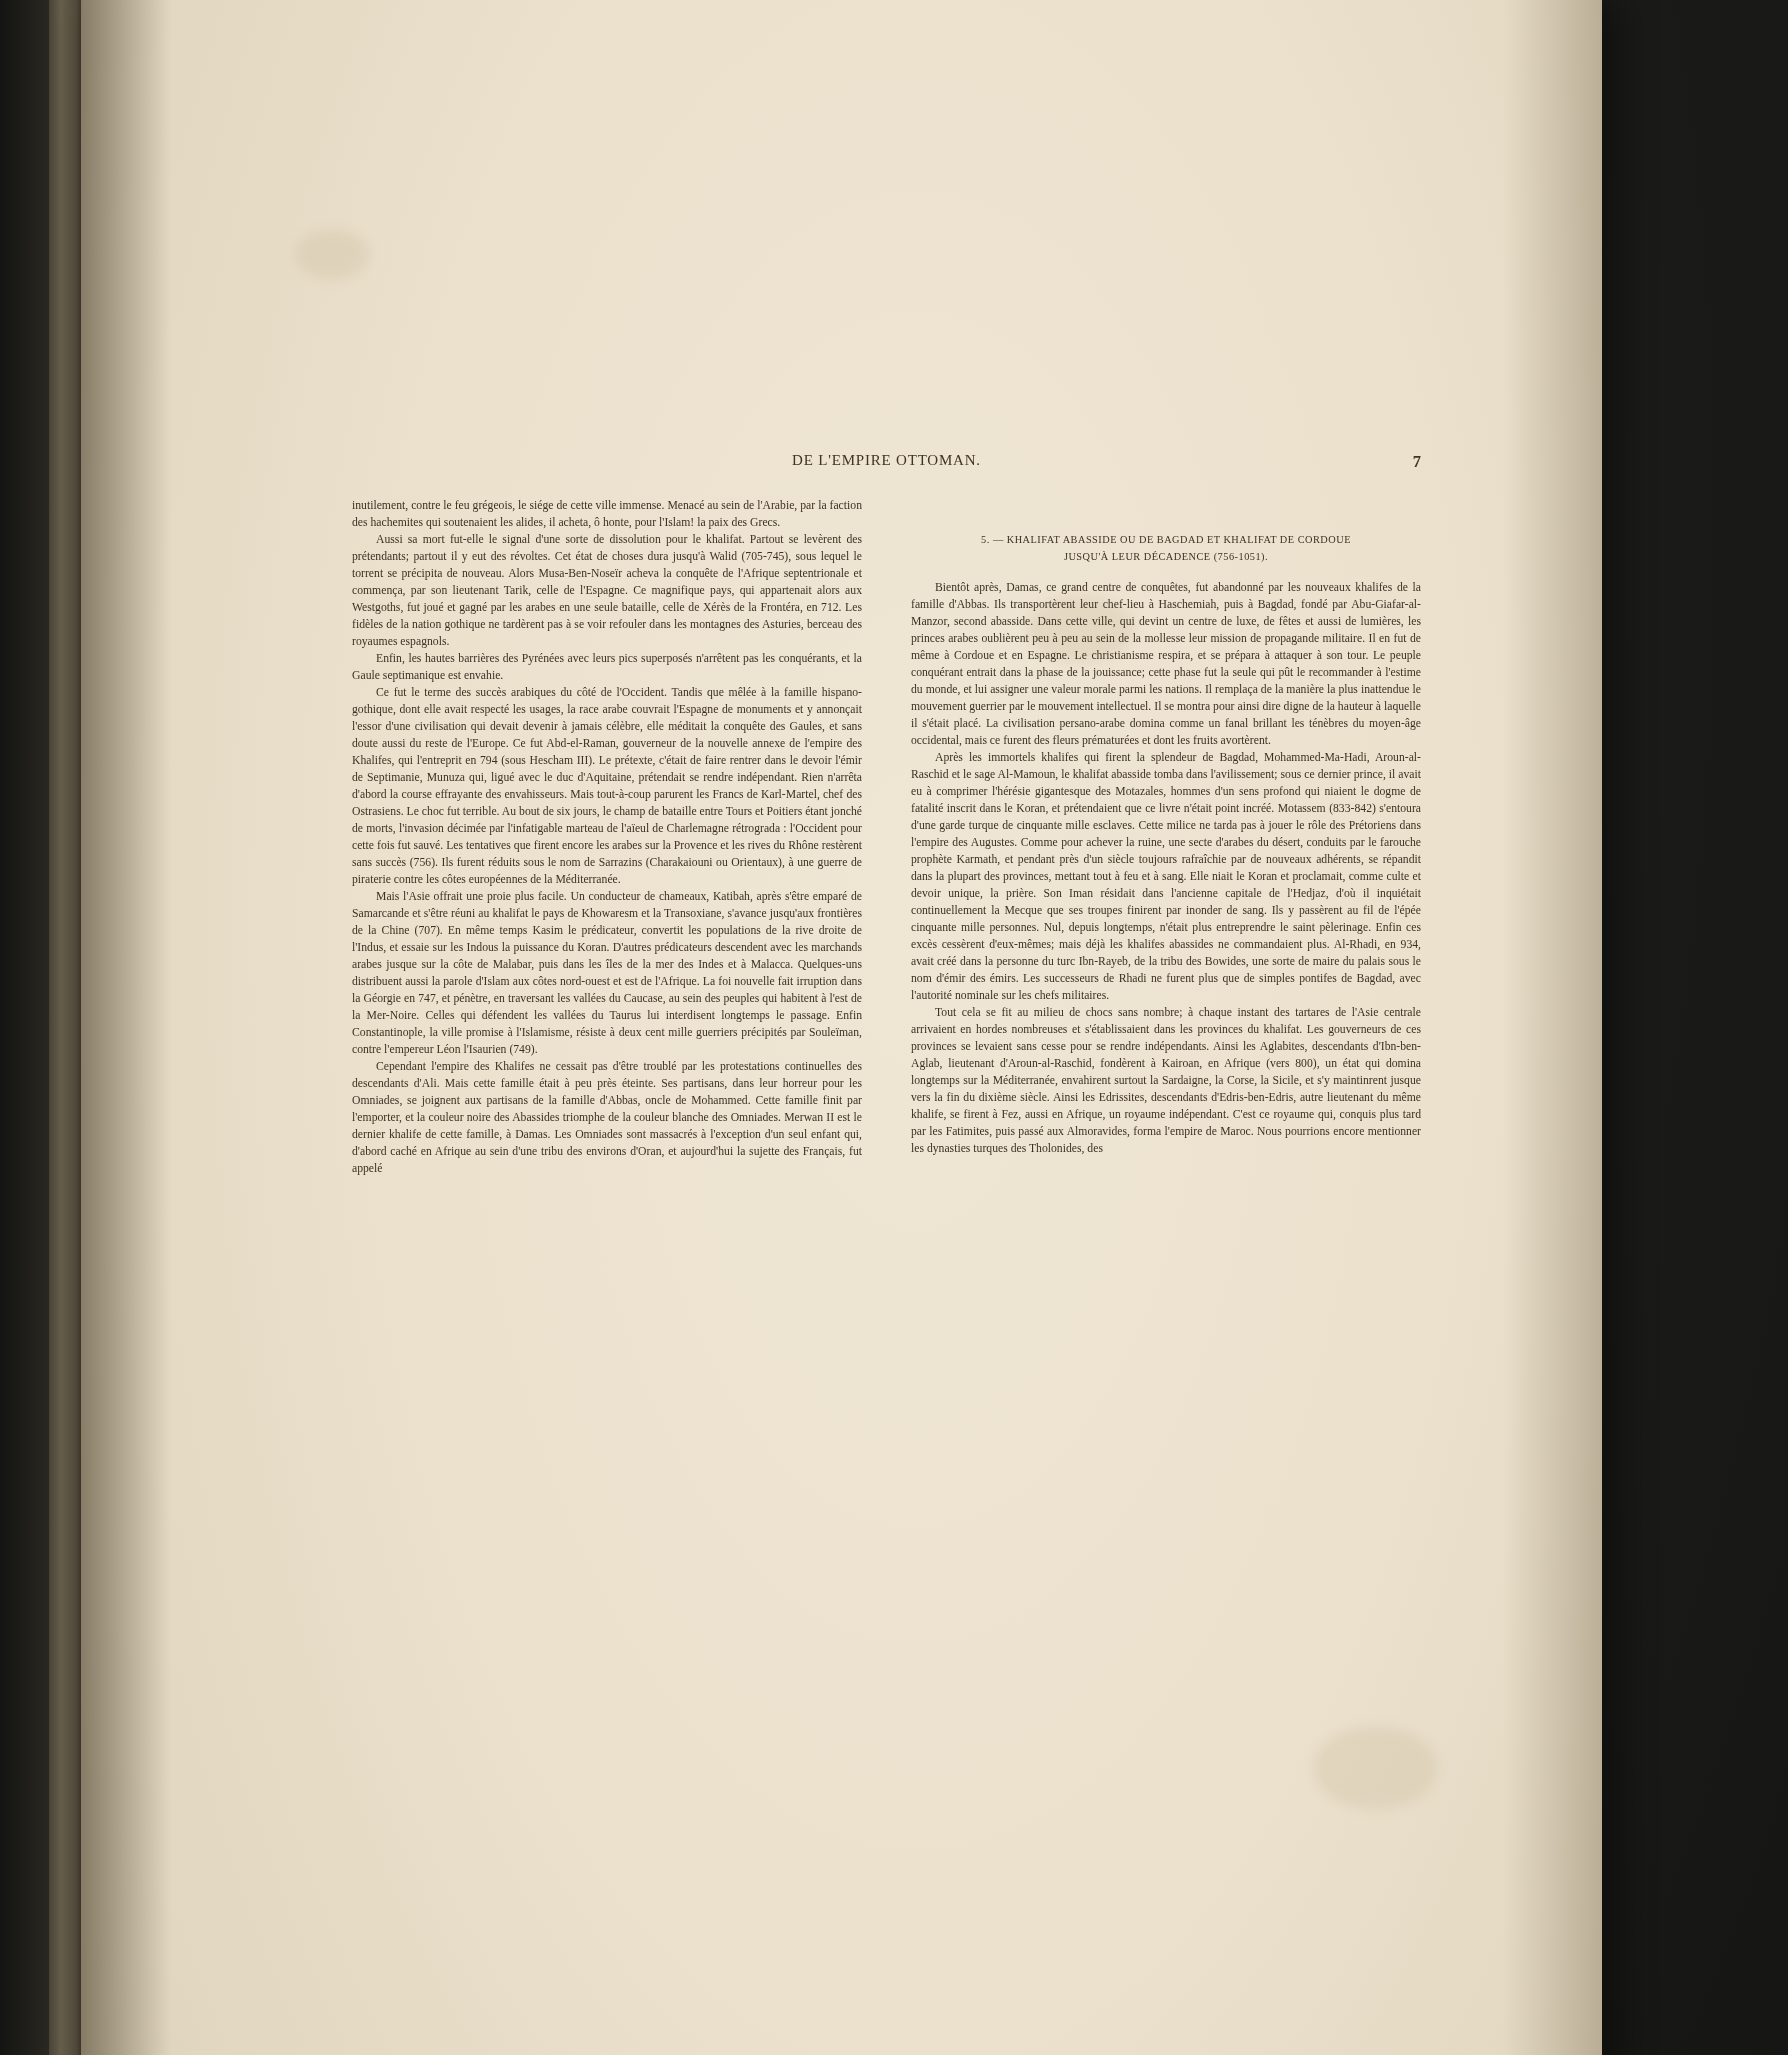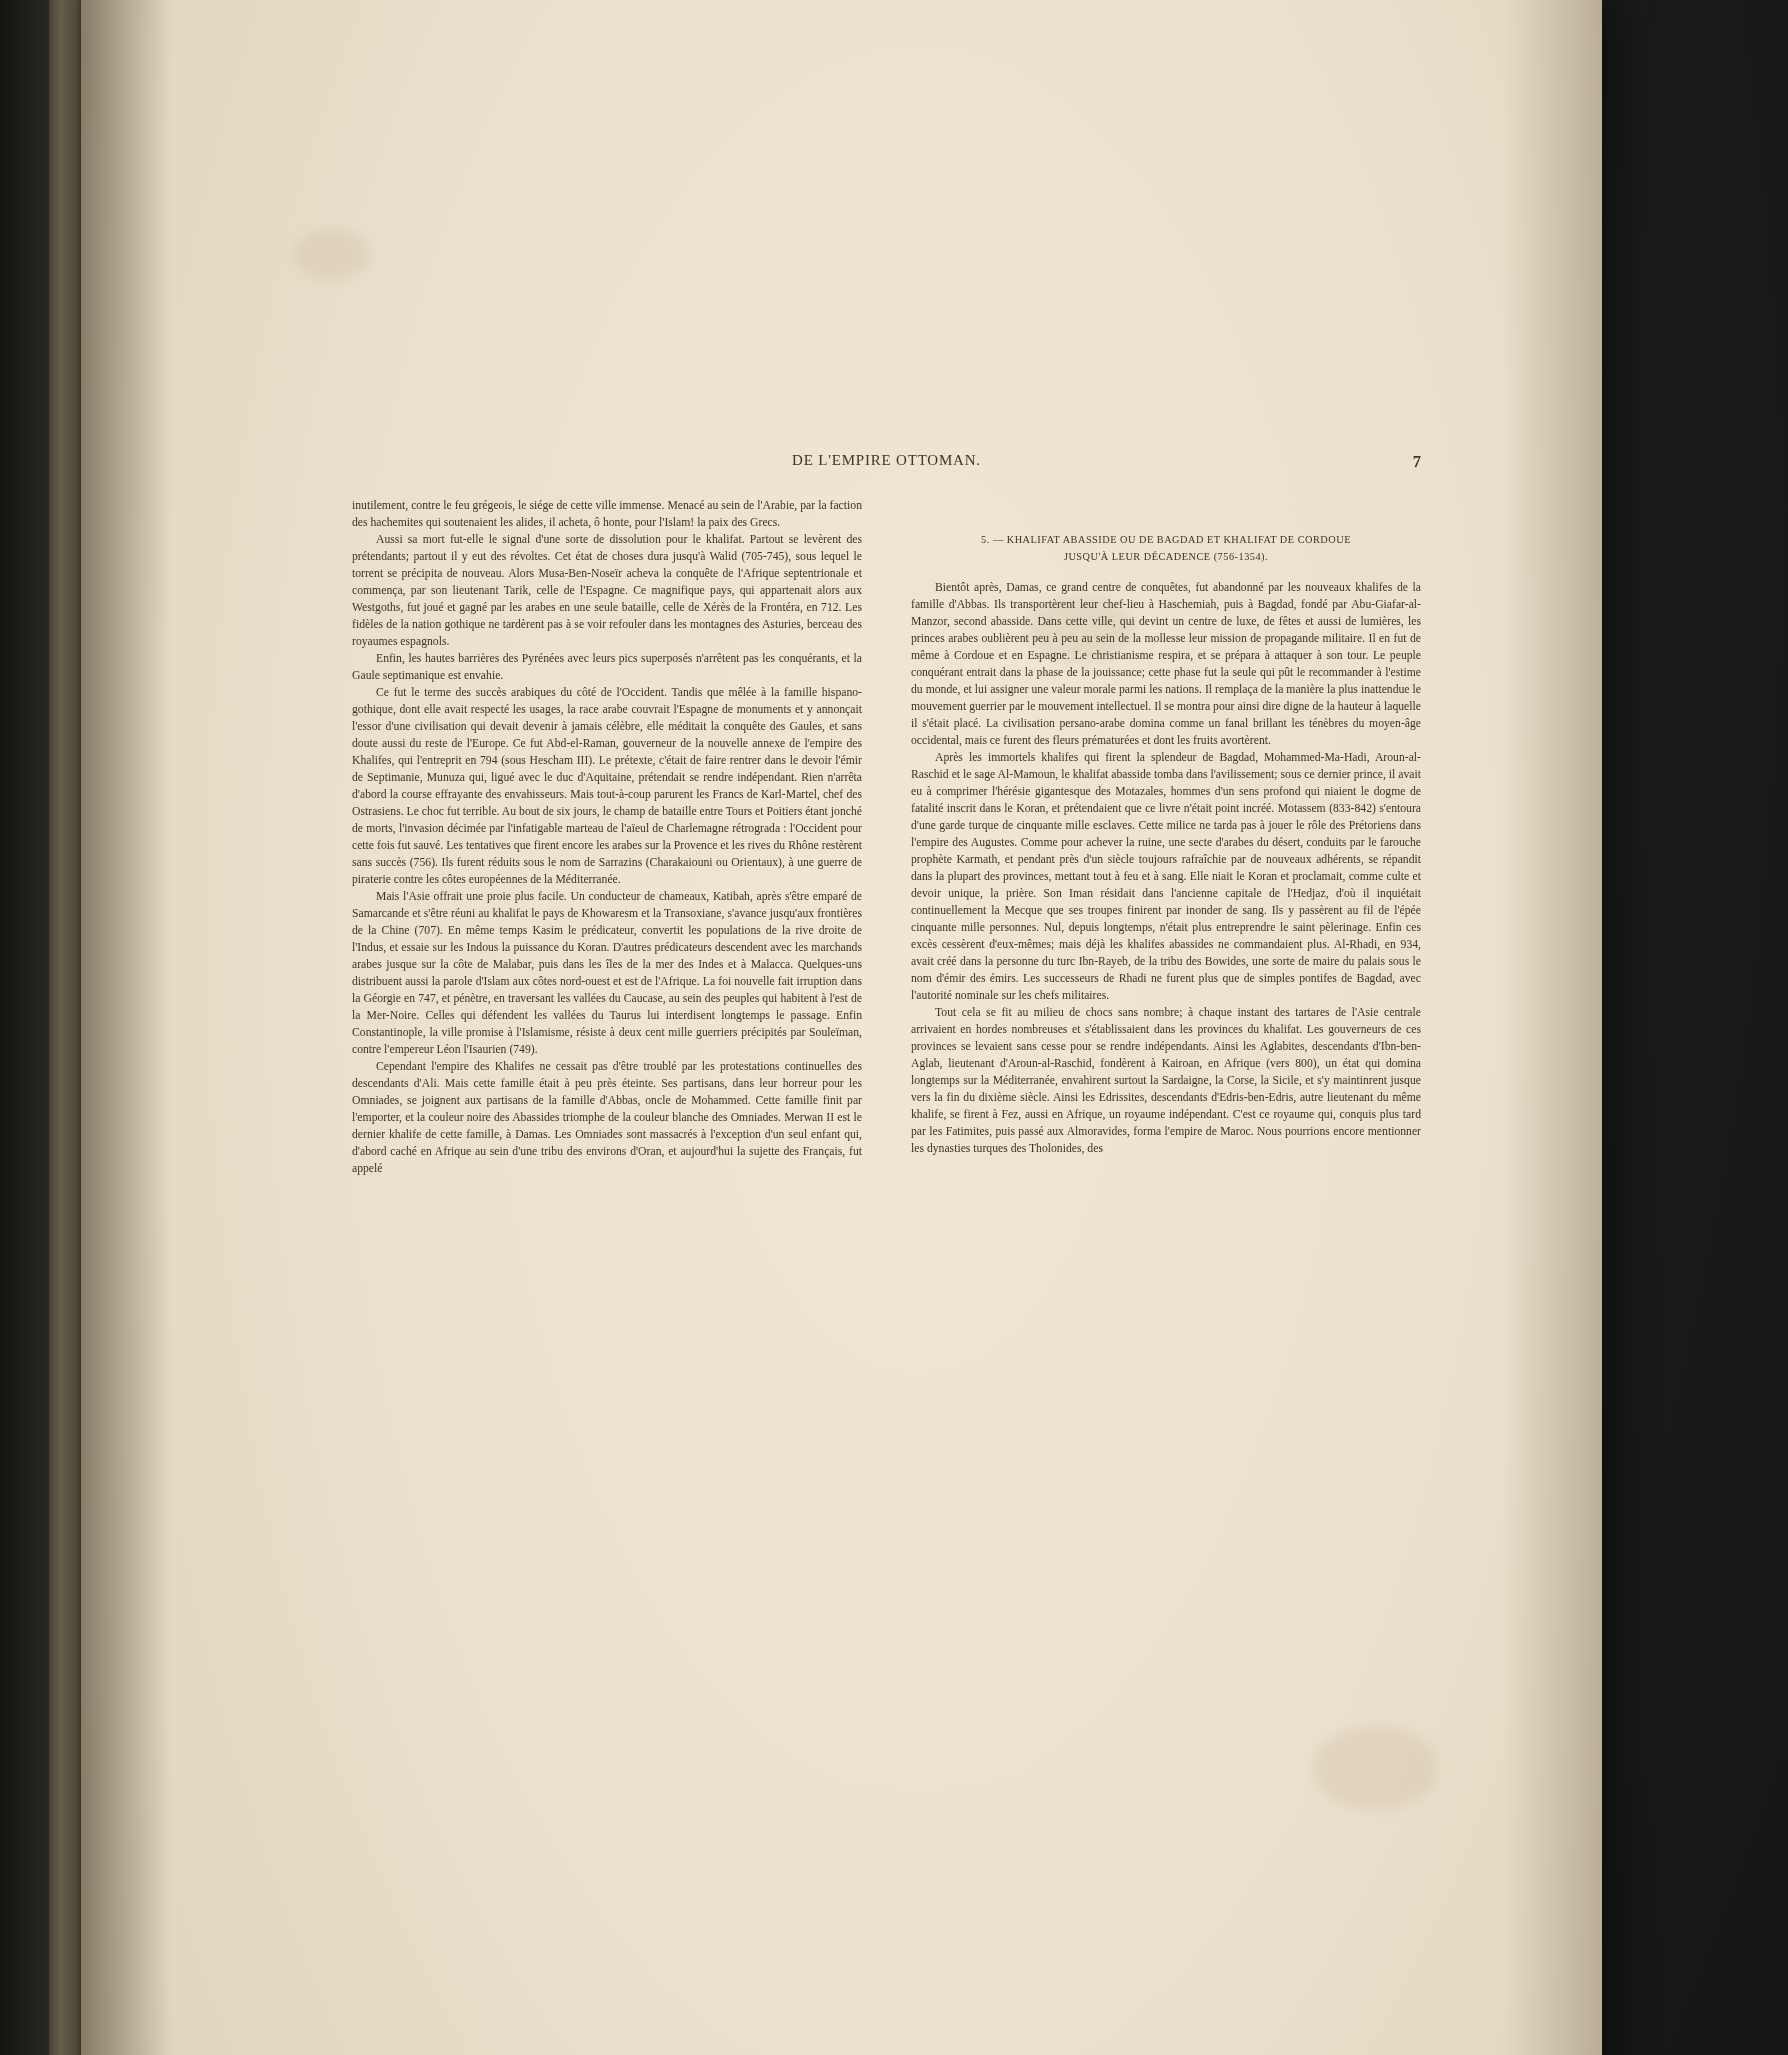--- a/index.html
+++ b/index.html
@@ -179,21 +179,21 @@
         <p class="para">Mais l'Asie offrait une proie plus facile. Un conducteur de chameaux, Katibah, après s'être emparé de Samarcande et s'être réuni au khalifat le pays de Khowaresm et la Transoxiane, s'avance jusqu'aux frontières de la Chine (707). En même temps Kasim le prédicateur, convertit les populations de la rive droite de l'Indus, et essaie sur les Indous la puissance du Koran. D'autres prédicateurs descendent avec les marchands arabes jusque sur la côte de Malabar, puis dans les îles de la mer des Indes et à Malacca. Quelques-uns distribuent aussi la parole d'Islam aux côtes nord-ouest et est de l'Afrique. La foi nouvelle fait irruption dans la Géorgie en 747, et pénètre, en traversant les vallées du Caucase, au sein des peuples qui habitent à l'est de la Mer-Noire. Celles qui défendent les vallées du Taurus lui interdisent longtemps le passage. Enfin Constantinople, la ville promise à l'Islamisme, résiste à deux cent mille guerriers précipités par Souleïman, contre l'empereur Léon l'Isaurien (749).</p>
         <p class="para">Cependant l'empire des Khalifes ne cessait pas d'être troublé par les protestations continuelles des descendants d'Ali. Mais cette famille était à peu près éteinte. Ses partisans, dans leur horreur pour les Omniades, se joignent aux partisans de la famille d'Abbas, oncle de Mohammed. Cette famille finit par l'emporter, et la couleur noire des Abassides triomphe de la couleur blanche des Omniades. Merwan II est le dernier khalife de cette famille, à Damas. Les Omniades sont massacrés à l'exception d'un seul enfant qui, d'abord caché en Afrique au sein d'une tribu des environs d'Oran, et aujourd'hui la sujette des Français, fut appelé</p>
       </div>
 
       <div class="col">
 
         <div class="section-head">
           <span class="num">5.</span>
           <span>— KHALIFAT ABASSIDE OU DE BAGDAD ET KHALIFAT DE CORDOUE</span>
           <br>
-          <span>JUSQU'À LEUR DÉCADENCE (756-1354).</span>
+          <span>JUSQU'À LEUR DÉCADENCE (756-1051).</span>
         </div>
 
         <p class="para">Bientôt après, Damas, ce grand centre de conquêtes, fut abandonné par les nouveaux khalifes de la famille d'Abbas. Ils transportèrent leur chef-lieu à Haschemiah, puis à Bagdad, fondé par Abu-Giafar-al-Manzor, second abasside. Dans cette ville, qui devint un centre de luxe, de fêtes et aussi de lumières, les princes arabes oublièrent peu à peu au sein de la mollesse leur mission de propagande militaire. Il en fut de même à Cordoue et en Espagne. Le christianisme respira, et se prépara à attaquer à son tour. Le peuple conquérant entrait dans la phase de la jouissance; cette phase fut la seule qui pût le recommander à l'estime du monde, et lui assigner une valeur morale parmi les nations. Il remplaça de la manière la plus inattendue le mouvement guerrier par le mouvement intellectuel. Il se montra pour ainsi dire digne de la hauteur à laquelle il s'était placé. La civilisation persano-arabe domina comme un fanal brillant les ténèbres du moyen-âge occidental, mais ce furent des fleurs prématurées et dont les fruits avortèrent.</p>
         <p class="para">Après les immortels khalifes qui firent la splendeur de Bagdad, Mohammed-Ma-Hadi, Aroun-al-Raschid et le sage Al-Mamoun, le khalifat abasside tomba dans l'avilissement; sous ce dernier prince, il avait eu à comprimer l'hérésie gigantesque des Motazales, hommes d'un sens profond qui niaient le dogme de fatalité inscrit dans le Koran, et prétendaient que ce livre n'était point incréé. Motassem (833-842) s'entoura d'une garde turque de cinquante mille esclaves. Cette milice ne tarda pas à jouer le rôle des Prétoriens dans l'empire des Augustes. Comme pour achever la ruine, une secte d'arabes du désert, conduits par le farouche prophète Karmath, et pendant près d'un siècle toujours rafraîchie par de nouveaux adhérents, se répandit dans la plupart des provinces, mettant tout à feu et à sang. Elle niait le Koran et proclamait, comme culte et devoir unique, la prière. Son Iman résidait dans l'ancienne capitale de l'Hedjaz, d'où il inquiétait continuellement la Mecque que ses troupes finirent par inonder de sang. Ils y passèrent au fil de l'épée cinquante mille personnes. Nul, depuis longtemps, n'était plus entreprendre le saint pèlerinage. Enfin ces excès cessèrent d'eux-mêmes; mais déjà les khalifes abassides ne commandaient plus. Al-Rhadi, en 934, avait créé dans la personne du turc Ibn-Rayeb, de la tribu des Bowides, une sorte de maire du palais sous le nom d'émir des émirs. Les successeurs de Rhadi ne furent plus que de simples pontifes de Bagdad, avec l'autorité nominale sur les chefs militaires.</p>
         <p class="para">Tout cela se fit au milieu de chocs sans nombre; à chaque instant des tartares de l'Asie centrale arrivaient en hordes nombreuses et s'établissaient dans les provinces du khalifat. Les gouverneurs de ces provinces se levaient sans cesse pour se rendre indépendants. Ainsi les Aglabites, descendants d'Ibn-ben-Aglab, lieutenant d'Aroun-al-Raschid, fondèrent à Kairoan, en Afrique (vers 800), un état qui domina longtemps sur la Méditerranée, envahirent surtout la Sardaigne, la Corse, la Sicile, et s'y maintinrent jusque vers la fin du dixième siècle. Ainsi les Edrissites, descendants d'Edris-ben-Edris, autre lieutenant du même khalife, se firent à Fez, aussi en Afrique, un royaume indépendant. C'est ce royaume qui, conquis plus tard par les Fatimites, puis passé aux Almoravides, forma l'empire de Maroc. Nous pourrions encore mentionner les dynasties turques des Tholonides, des</p>
       </div>
 
     </div>
   </div>
 </div>

